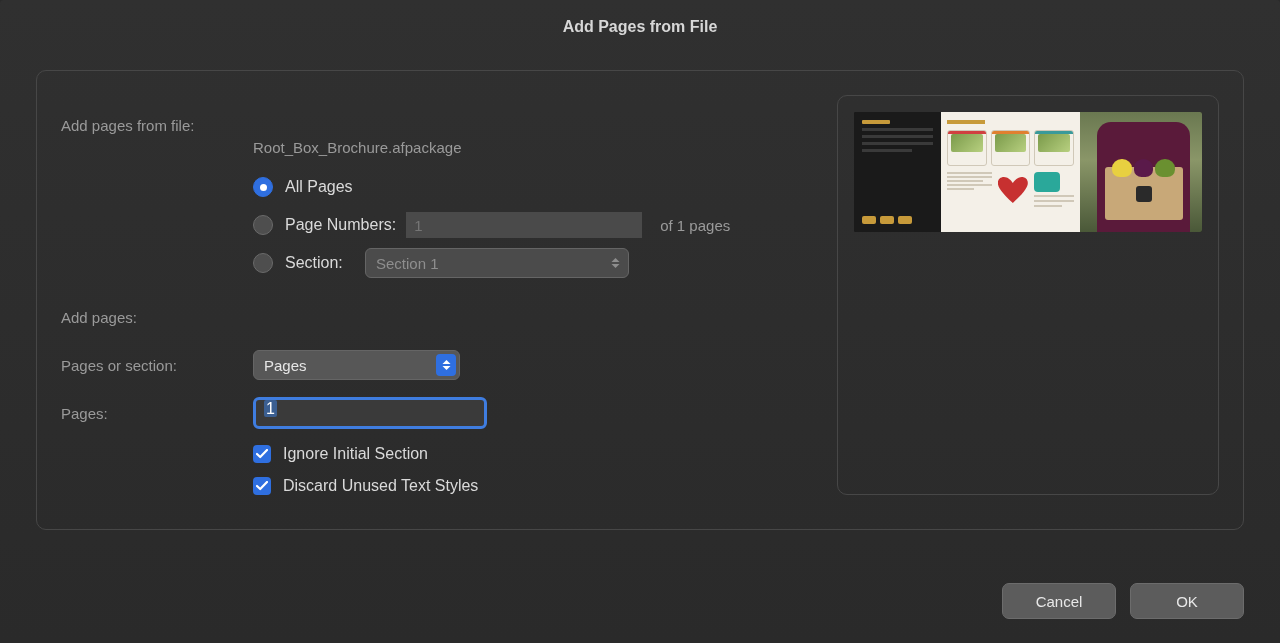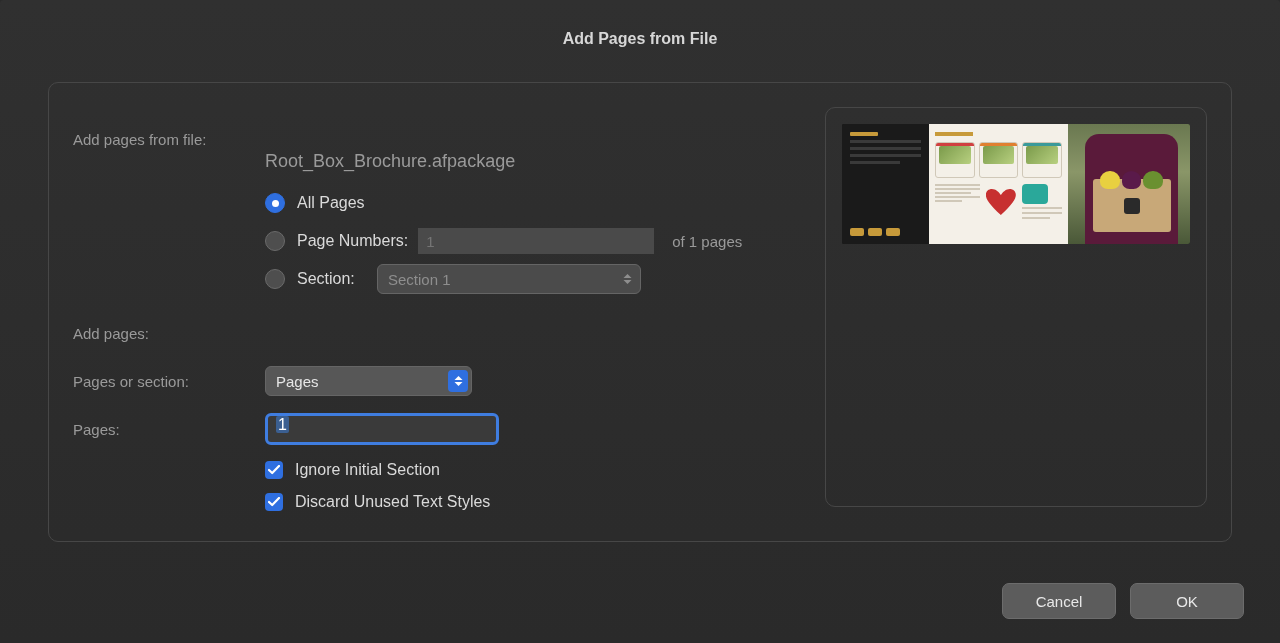--- a/index.html
+++ b/index.html
@@ -22,21 +22,21 @@
     font-family:-apple-system,BlinkMacSystemFont,"Segoe UI",Helvetica,Arial,sans-serif;
     font-size:14px;
     color:var(--text);
     overflow:hidden;
   }
   .window{
     width:1280px;height:643px;
     background:linear-gradient(#303030,#2a2a2a);
     border-radius:4px;
     box-sizing:border-box;
-    padding:12px;
+    padding:0;
     position:relative;
   }
   .titlebar{
     text-align:center;
     font-size:16px;
     font-weight:600;
     color:#d7d7d7;
     padding:18px 0 14px;
   }
   .content-frame{
@@ -66,21 +66,21 @@
   }
   .field-col{
     flex:1;
     display:flex;
     align-items:center;
     gap:10px;
     font-size:15px;
   }
   .filename{
     color:var(--text-muted);
-    font-size:18px;
+    font-size:15px;
     margin-top:44px;
   }
   
   .radio{
     width:18px;height:18px;border-radius:50%;
     border:1px solid var(--radio-ring);
     background:#4e4e4e;
     display:inline-flex;align-items:center;justify-content:center;
     flex-shrink:0;
     cursor:pointer;

